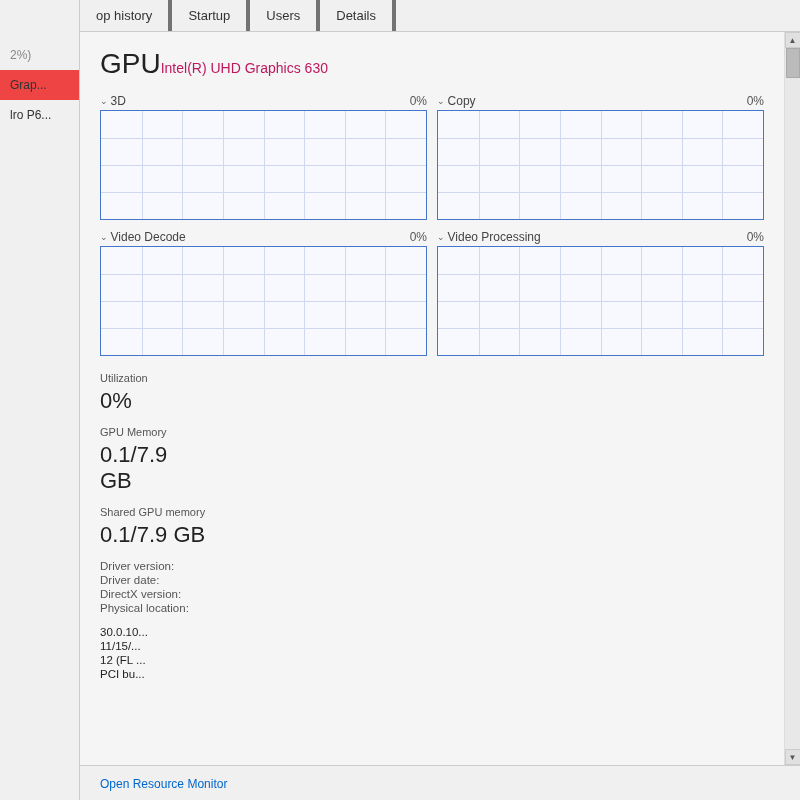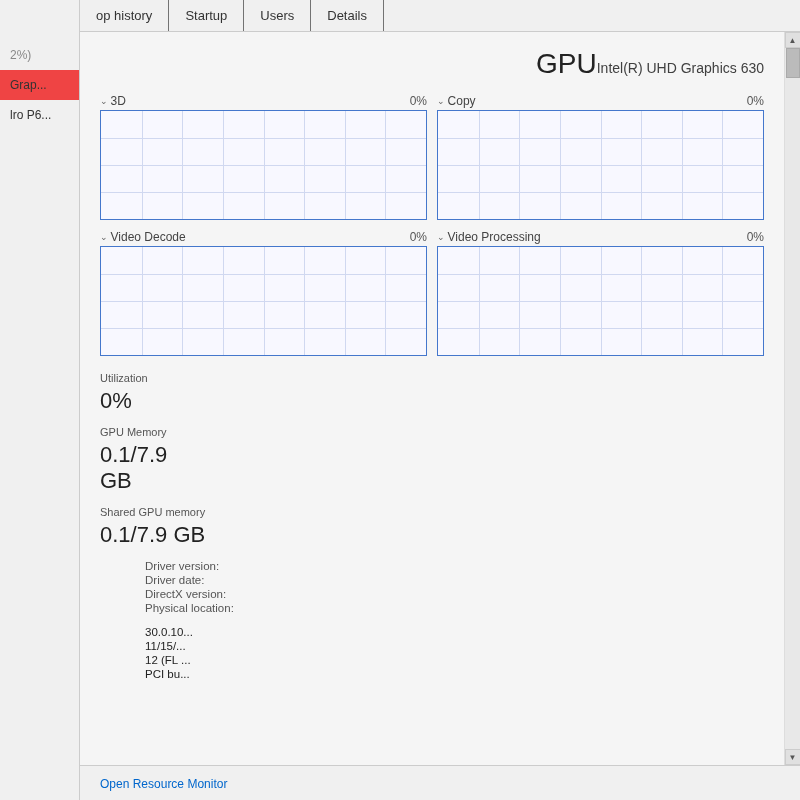--- a/index.html
+++ b/index.html
@@ -66,21 +66,21 @@
       background: #f0f0f0;
       border-bottom: 1px solid #ccc;
       padding: 0;
     }
 
     .tab {
       padding: 8px 16px;
       font-size: 13px;
       color: #333;
       cursor: pointer;
-      border-right: 1px solid #737373;
+      border-right: 4px solid #737373;
       background: #f0f0f0;
     }
 
     .tab:first-child {
       
     }
 
     
     .content-panel {
       flex: 1;
@@ -132,34 +132,34 @@
       width: 14px;
       height: 30px;
       background: #bbb;
       border: 1px solid #aaa;
       left: 1px;
     }
 
     
     .gpu-header {
       display: flex;
-      justify-content: flex-end;
+      justify-content: flex-start;
       align-items: baseline;
       margin-bottom: 14px;
     }
 
     .gpu-title {
       font-size: 28px;
       font-weight: 300;
       color: #222;
     }
 
     .gpu-name {
       font-size: 14px;
-      color: #404040;
+      color: #be185d;
     }
 
     
     .charts-row {
       display: flex;
       flex-direction: row;
       gap: 10px;
       margin-bottom: 10px;
     }
 
@@ -288,21 +288,20 @@
       display: flex;
       flex-direction: column;
       gap: 2px;
       margin-top: 0;
     }
 
     .info-row {
       display: flex;
       flex-direction: row;
       font-size: 11.5px;
-      margin-left: 45px;
     }
 
     .info-key {
       color: #555;
       width: 110px;
       flex-shrink: 0;
     }
 
     .info-val {
       color: #222;

